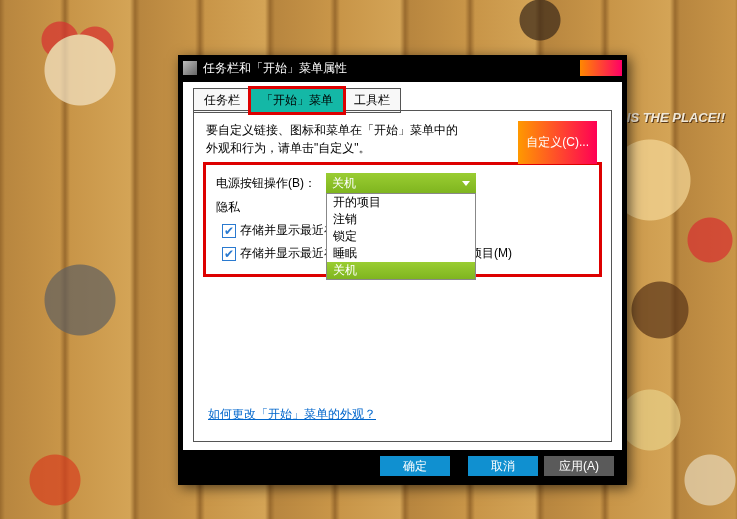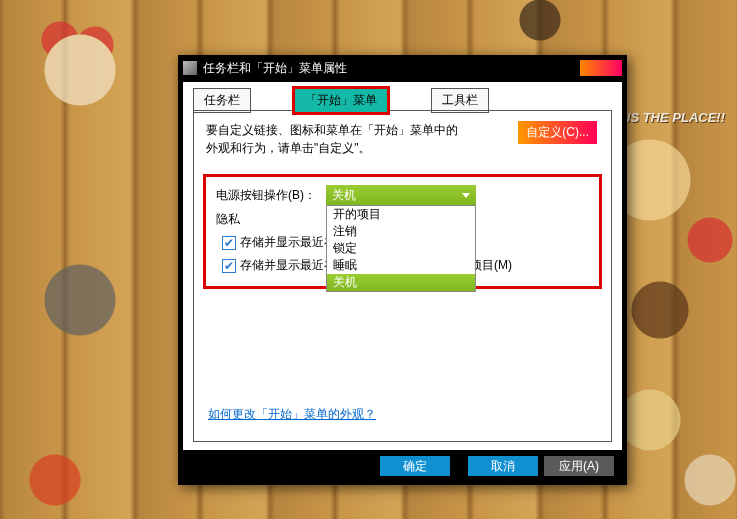--- a/index.html
+++ b/index.html
@@ -71,21 +71,20 @@
   }
   .client {
     position: absolute;
     left: 4px; right: 4px; top: 26px; bottom: 34px;
     background: #fff;
   }
   .tabs {
     position: absolute;
     top: 6px; left: 10px;
     display: flex;
-    gap: 44px;
   }
   .tab {
     padding: 3px 10px;
     border: 1px solid #555;
     background: #f8f8f8;
     font-size: 12px;
     position: relative;
     margin-right: -1px;
   }
   .tab.active {
@@ -98,30 +97,30 @@
     position: absolute;
     left: 10px; right: 10px; top: 28px; bottom: 8px;
     border: 1px solid #555;
     padding: 10px 12px;
   }
   .desc { line-height: 1.5; margin-bottom: 2px; }
   .customize-btn {
     position: absolute; right: 14px; top: 10px;
     background: linear-gradient(90deg,#ff9900,#ff0055);
     color: #fff;
-    padding: 3px 8px;
+    padding: 13px 8px;
     font-size: 12px;
     border: none;
     margin-left: 26px;
   }
 
   .red-frame {
     outline: 3px solid #d00;
     padding: 8px 10px 12px;
-    margin-top: 20px;
+    margin-top: 8px;
   }
   .row { display: flex; align-items: center; margin-bottom: 6px; }
   .row-label { width: 110px; }
   .select-wrap {
     position: relative; flex: 0 0 150px;
   }
   .select-display {
     height: 20px;
     background: linear-gradient(#9acd32,#7fb51f);
     color: #fff;

